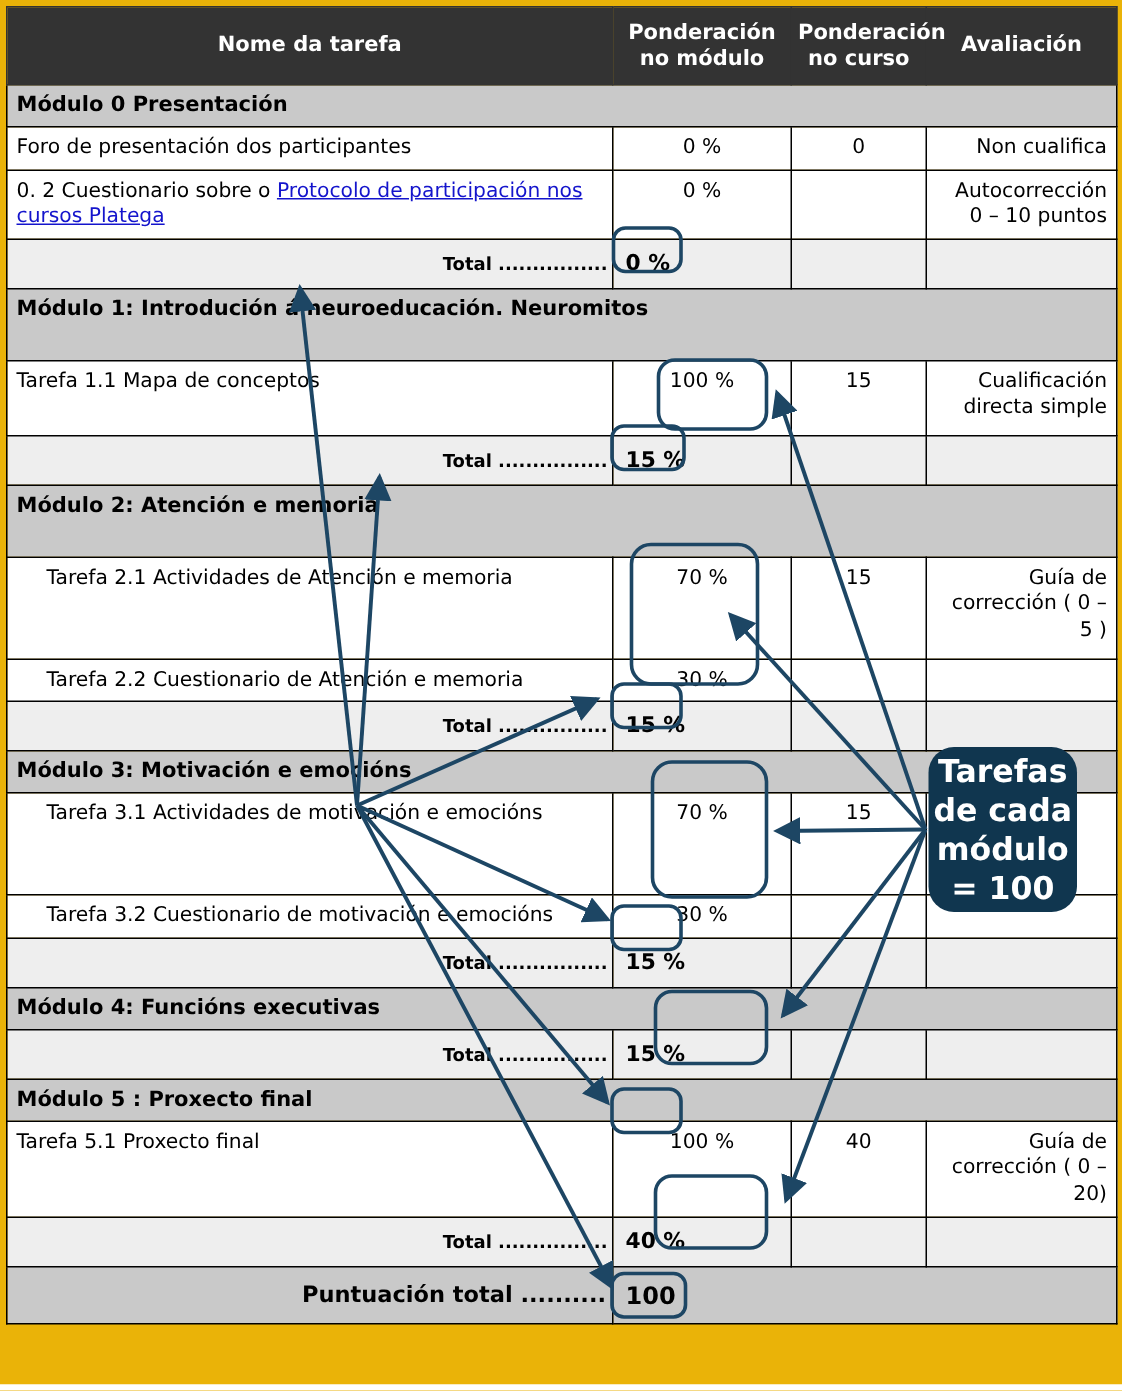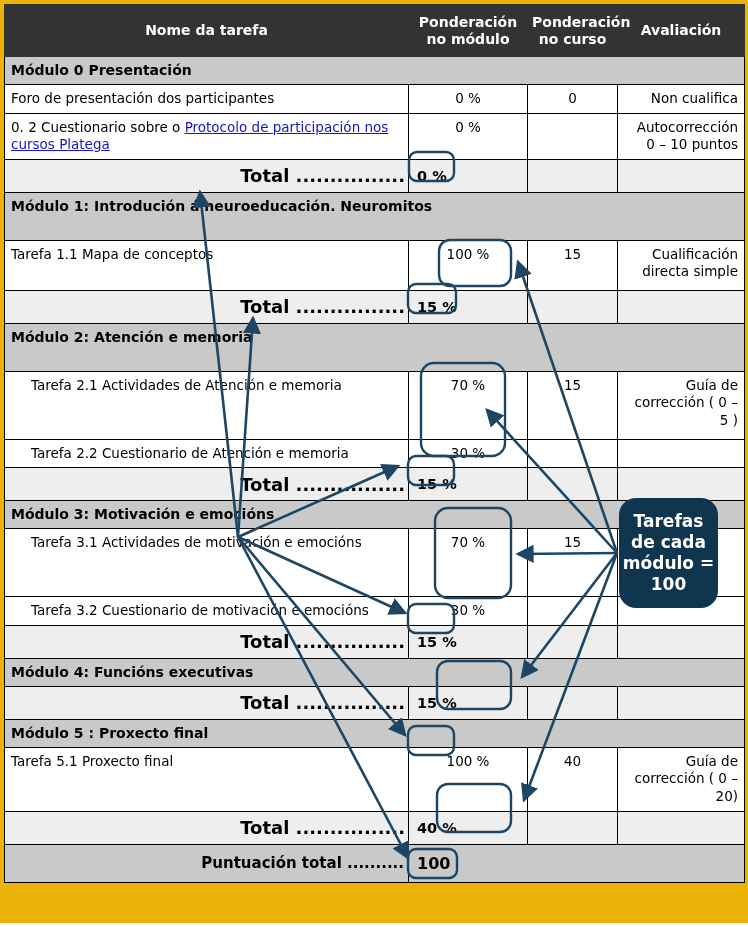--- a/index.html
+++ b/index.html
@@ -68,21 +68,21 @@
   tr.task td.name { padding-left: 6px; }
   tr.task td.name.indent { padding-left: 26px; }
   tr.task td.num { text-align: center; }
   tr.task td.aval { text-align: right; }
 
   
   tr.total td { background: #eeeeee; height: 33px; vertical-align: middle; }
   tr.total td.lead {
     text-align: right;
     font-weight: bold;
-    font-size: 18px;
+    font-size: 12px;
     padding-right: 3px;
     white-space: nowrap;
   }
   tr.total td.val {
     font-weight: bold;
     font-size: 14.5px;
     text-align: left;
     padding-left: 8px;
   }
   tr.grand td { background: #c9c9c9; height: 38px; vertical-align: middle; }
@@ -117,21 +117,21 @@
   #callout-modulos {
     left: 47px; top: 494px;
     width: 192px; height: 71px;
     border-radius: 22px;
     font-size: 17px;
   }
   #callout-tarefas {
     left: 619px; top: 498px;
     width: 99px; height: 110px;
     border-radius: 17px;
-    font-size: 17px;
+    font-size: 21px;
   }
 </style>
 </head>
 <body>
 
 <div id="page">
 
   <table class="grade-table">
     <colgroup>
       <col class="c-name">

